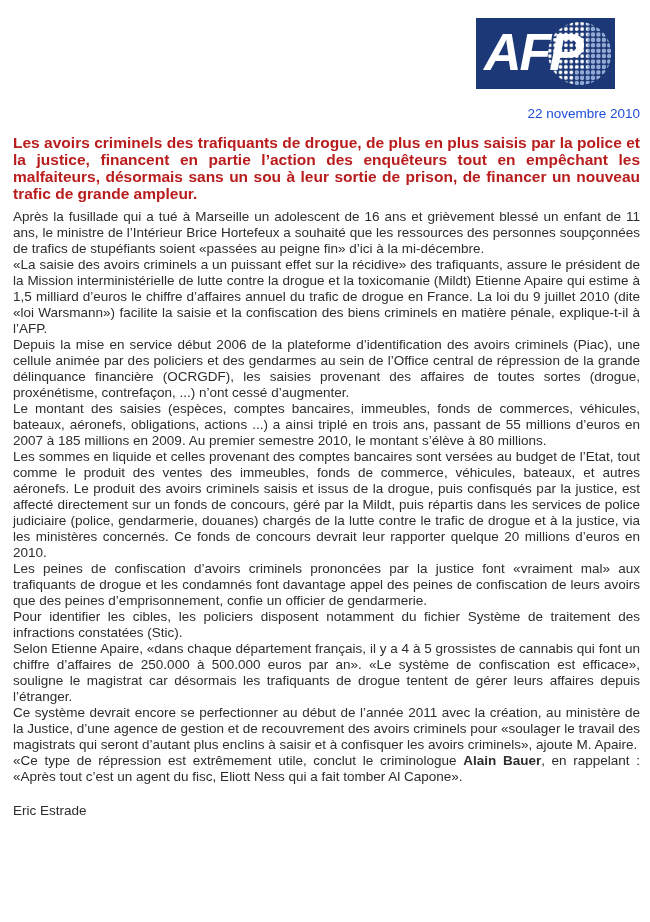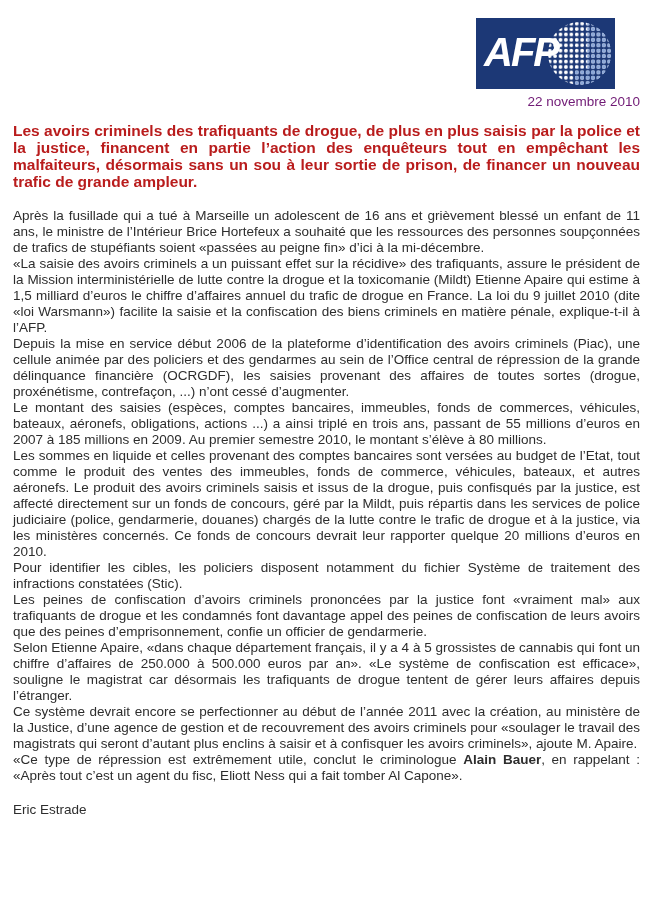--- a/index.html
+++ b/index.html
@@ -34,42 +34,42 @@
     width: 65px;
     height: 65px;
   }
   .logo-text {
     position: absolute;
     left: 8px;
     top: 50%;
     transform: translateY(-54%);
     font-style: italic;
     font-weight: bold;
-    font-size: 40px;
+    font-size: 52px;
     letter-spacing: -2px;
     color: #ffffff;
     z-index: 2;
     line-height: 1;
   }
   .date-line {
-    margin-top: 5px;
+    margin-top: 17px;
     font-size: 13.5px;
-    color: #701a75;
+    color: #1d4ed8;
     text-align: right;
   }
   .headline {
     margin-top: 13px;
     font-weight: bold;
     font-size: 15.5px;
     line-height: 17px;
     color: #b91c1c;
     text-align: justify;
   }
   .article-body {
-    margin-top: 18px;
+    margin-top: 7px;
   }
   .article-body p.para {
     margin: 0;
     font-size: 13.5px;
     line-height: 16px;
     text-align: justify;
     color: #2d2d2d;
   }
   .article-body p.para span.bold { font-weight: bold; }
   .byline {
@@ -109,22 +109,22 @@
   </div>
 
   <div class="headline">Les avoirs criminels des trafiquants de drogue, de plus en plus saisis par la police et la justice, financent en partie l’action des enquêteurs tout en empêchant les malfaiteurs, désormais sans un sou à leur sortie de prison, de financer un nouveau trafic de grande ampleur.</div>
 
   <div class="article-body">
       <p class="para"><span>Après la fusillade qui a tué à Marseille un adolescent de 16 ans et grièvement blessé un enfant de 11 ans, le ministre de l’Intérieur Brice Hortefeux a souhaité que les ressources des personnes soupçonnées de trafics de stupéfiants soient «passées au peigne fin» d’ici à la mi-décembre.</span></p>
       <p class="para"><span>«La saisie des avoirs criminels a un puissant effet sur la récidive» des trafiquants, assure le président de la Mission interministérielle de lutte contre la drogue et la toxicomanie (Mildt) Etienne Apaire qui estime à 1,5 milliard d’euros le chiffre d’affaires annuel du trafic de drogue en France. La loi du 9 juillet 2010 (dite «loi Warsmann») facilite la saisie et la confiscation des biens criminels en matière pénale, explique-t-il à l’AFP.</span></p>
       <p class="para"><span>Depuis la mise en service début 2006 de la plateforme d’identification des avoirs criminels (Piac), une cellule animée par des policiers et des gendarmes au sein de l’Office central de répression de la grande délinquance financière (OCRGDF), les saisies provenant des affaires de toutes sortes (drogue, proxénétisme, contrefaçon, ...) n’ont cessé d’augmenter.</span></p>
       <p class="para"><span>Le montant des saisies (espèces, comptes bancaires, immeubles, fonds de commerces, véhicules, bateaux, aéronefs, obligations, actions ...) a ainsi triplé en trois ans, passant de 55 millions d’euros en 2007 à 185 millions en 2009. Au premier semestre 2010, le montant s’élève à 80 millions.</span></p>
       <p class="para"><span>Les sommes en liquide et celles provenant des comptes bancaires sont versées au budget de l’Etat, tout comme le produit des ventes des immeubles, fonds de commerce, véhicules, bateaux, et autres aéronefs. Le produit des avoirs criminels saisis et issus de la drogue, puis confisqués par la justice, est affecté directement sur un fonds de concours, géré par la Mildt, puis répartis dans les services de police judiciaire (police, gendarmerie, douanes) chargés de la lutte contre le trafic de drogue et à la justice, via les ministères concernés. Ce fonds de concours devrait leur rapporter quelque 20 millions d’euros en 2010.</span></p>
+      <p class="para"><span>Les peines de confiscation d’avoirs criminels prononcées par la justice font «vraiment mal» aux trafiquants de drogue et les condamnés font davantage appel des peines de confiscation de leurs avoirs que des peines d’emprisonnement, confie un officier de gendarmerie.</span></p>
       <p class="para"><span>Pour identifier les cibles, les policiers disposent notamment du fichier Système de traitement des infractions constatées (Stic).</span></p>
-      <p class="para"><span>Les peines de confiscation d’avoirs criminels prononcées par la justice font «vraiment mal» aux trafiquants de drogue et les condamnés font davantage appel des peines de confiscation de leurs avoirs que des peines d’emprisonnement, confie un officier de gendarmerie.</span></p>
       <p class="para"><span>Selon Etienne Apaire, «dans chaque département français, il y a 4 à 5 grossistes de cannabis qui font un chiffre d’affaires de 250.000 à 500.000 euros par an». «Le système de confiscation est efficace», souligne le magistrat car désormais les trafiquants de drogue tentent de gérer leurs affaires depuis l’étranger.</span></p>
       <p class="para"><span>Ce système devrait encore se perfectionner au début de l’année 2011 avec la création, au ministère de la Justice, d’une agence de gestion et de recouvrement des avoirs criminels pour «soulager le travail des magistrats qui seront d’autant plus enclins à saisir et à confisquer les avoirs criminels», ajoute M. Apaire.</span></p>
       <p class="para"><span>«Ce type de répression est extrêmement utile, conclut le criminologue </span><span class="bold">Alain Bauer</span><span>, en rappelant : «Après tout c’est un agent du fisc, Eliott Ness qui a fait tomber Al Capone».</span></p>
     </div>
 
   <div class="byline">Eric Estrade</div>
 
 </div>
 
 </body></html>

